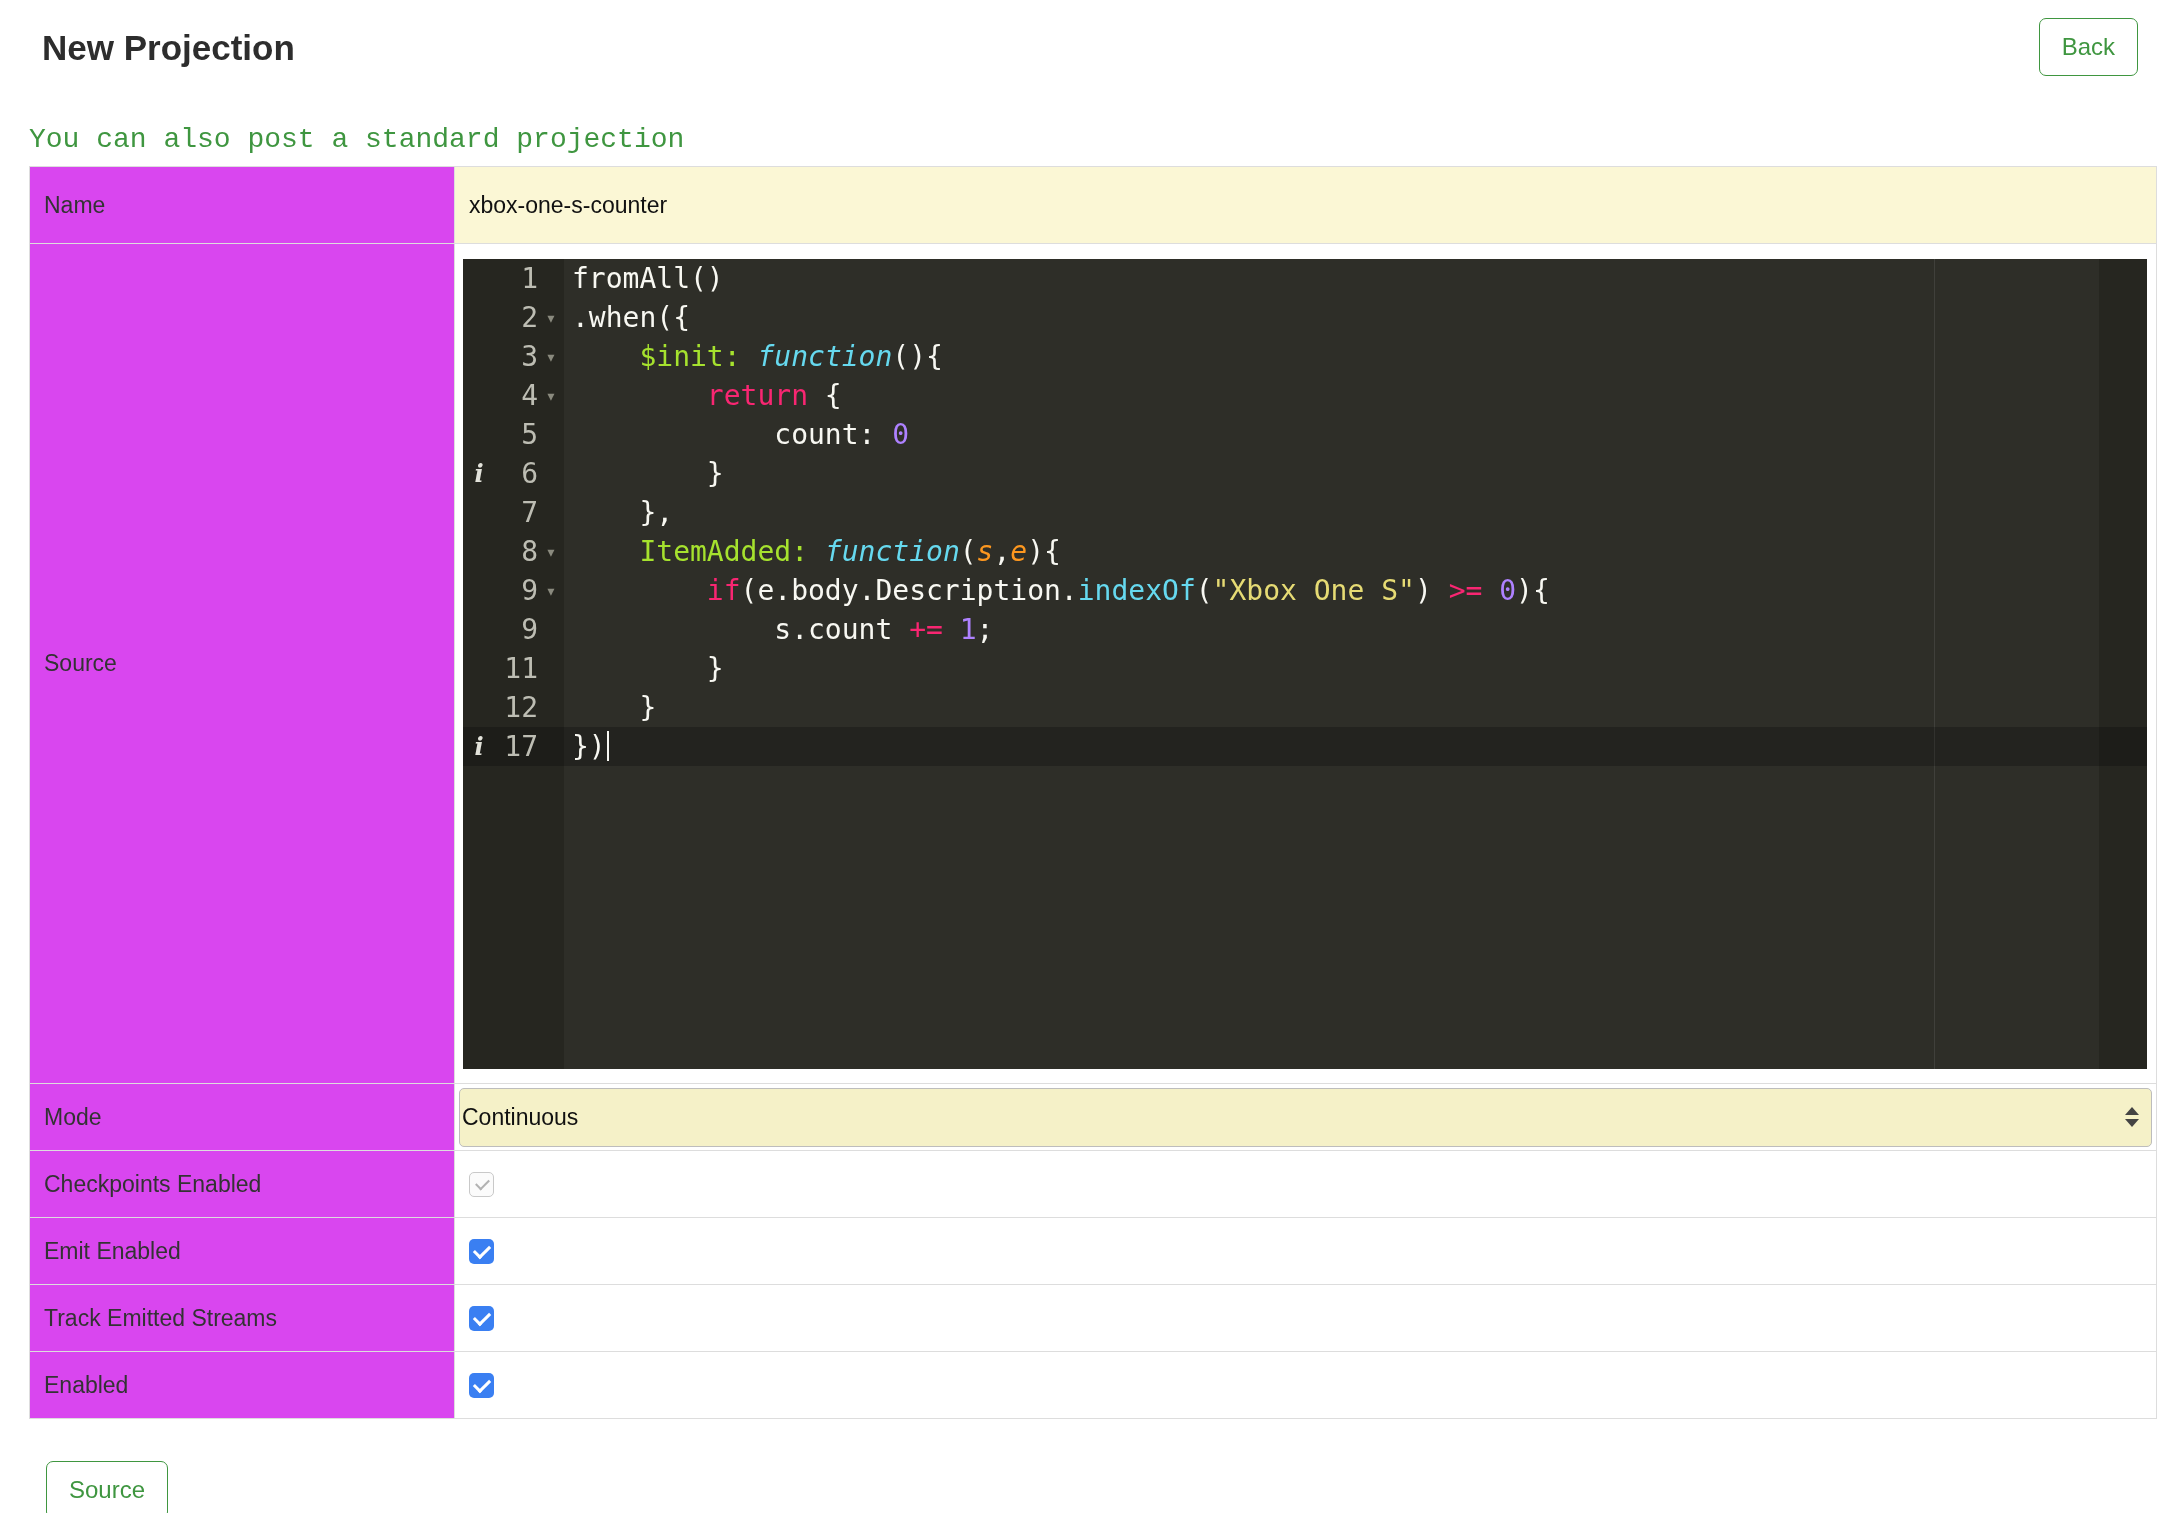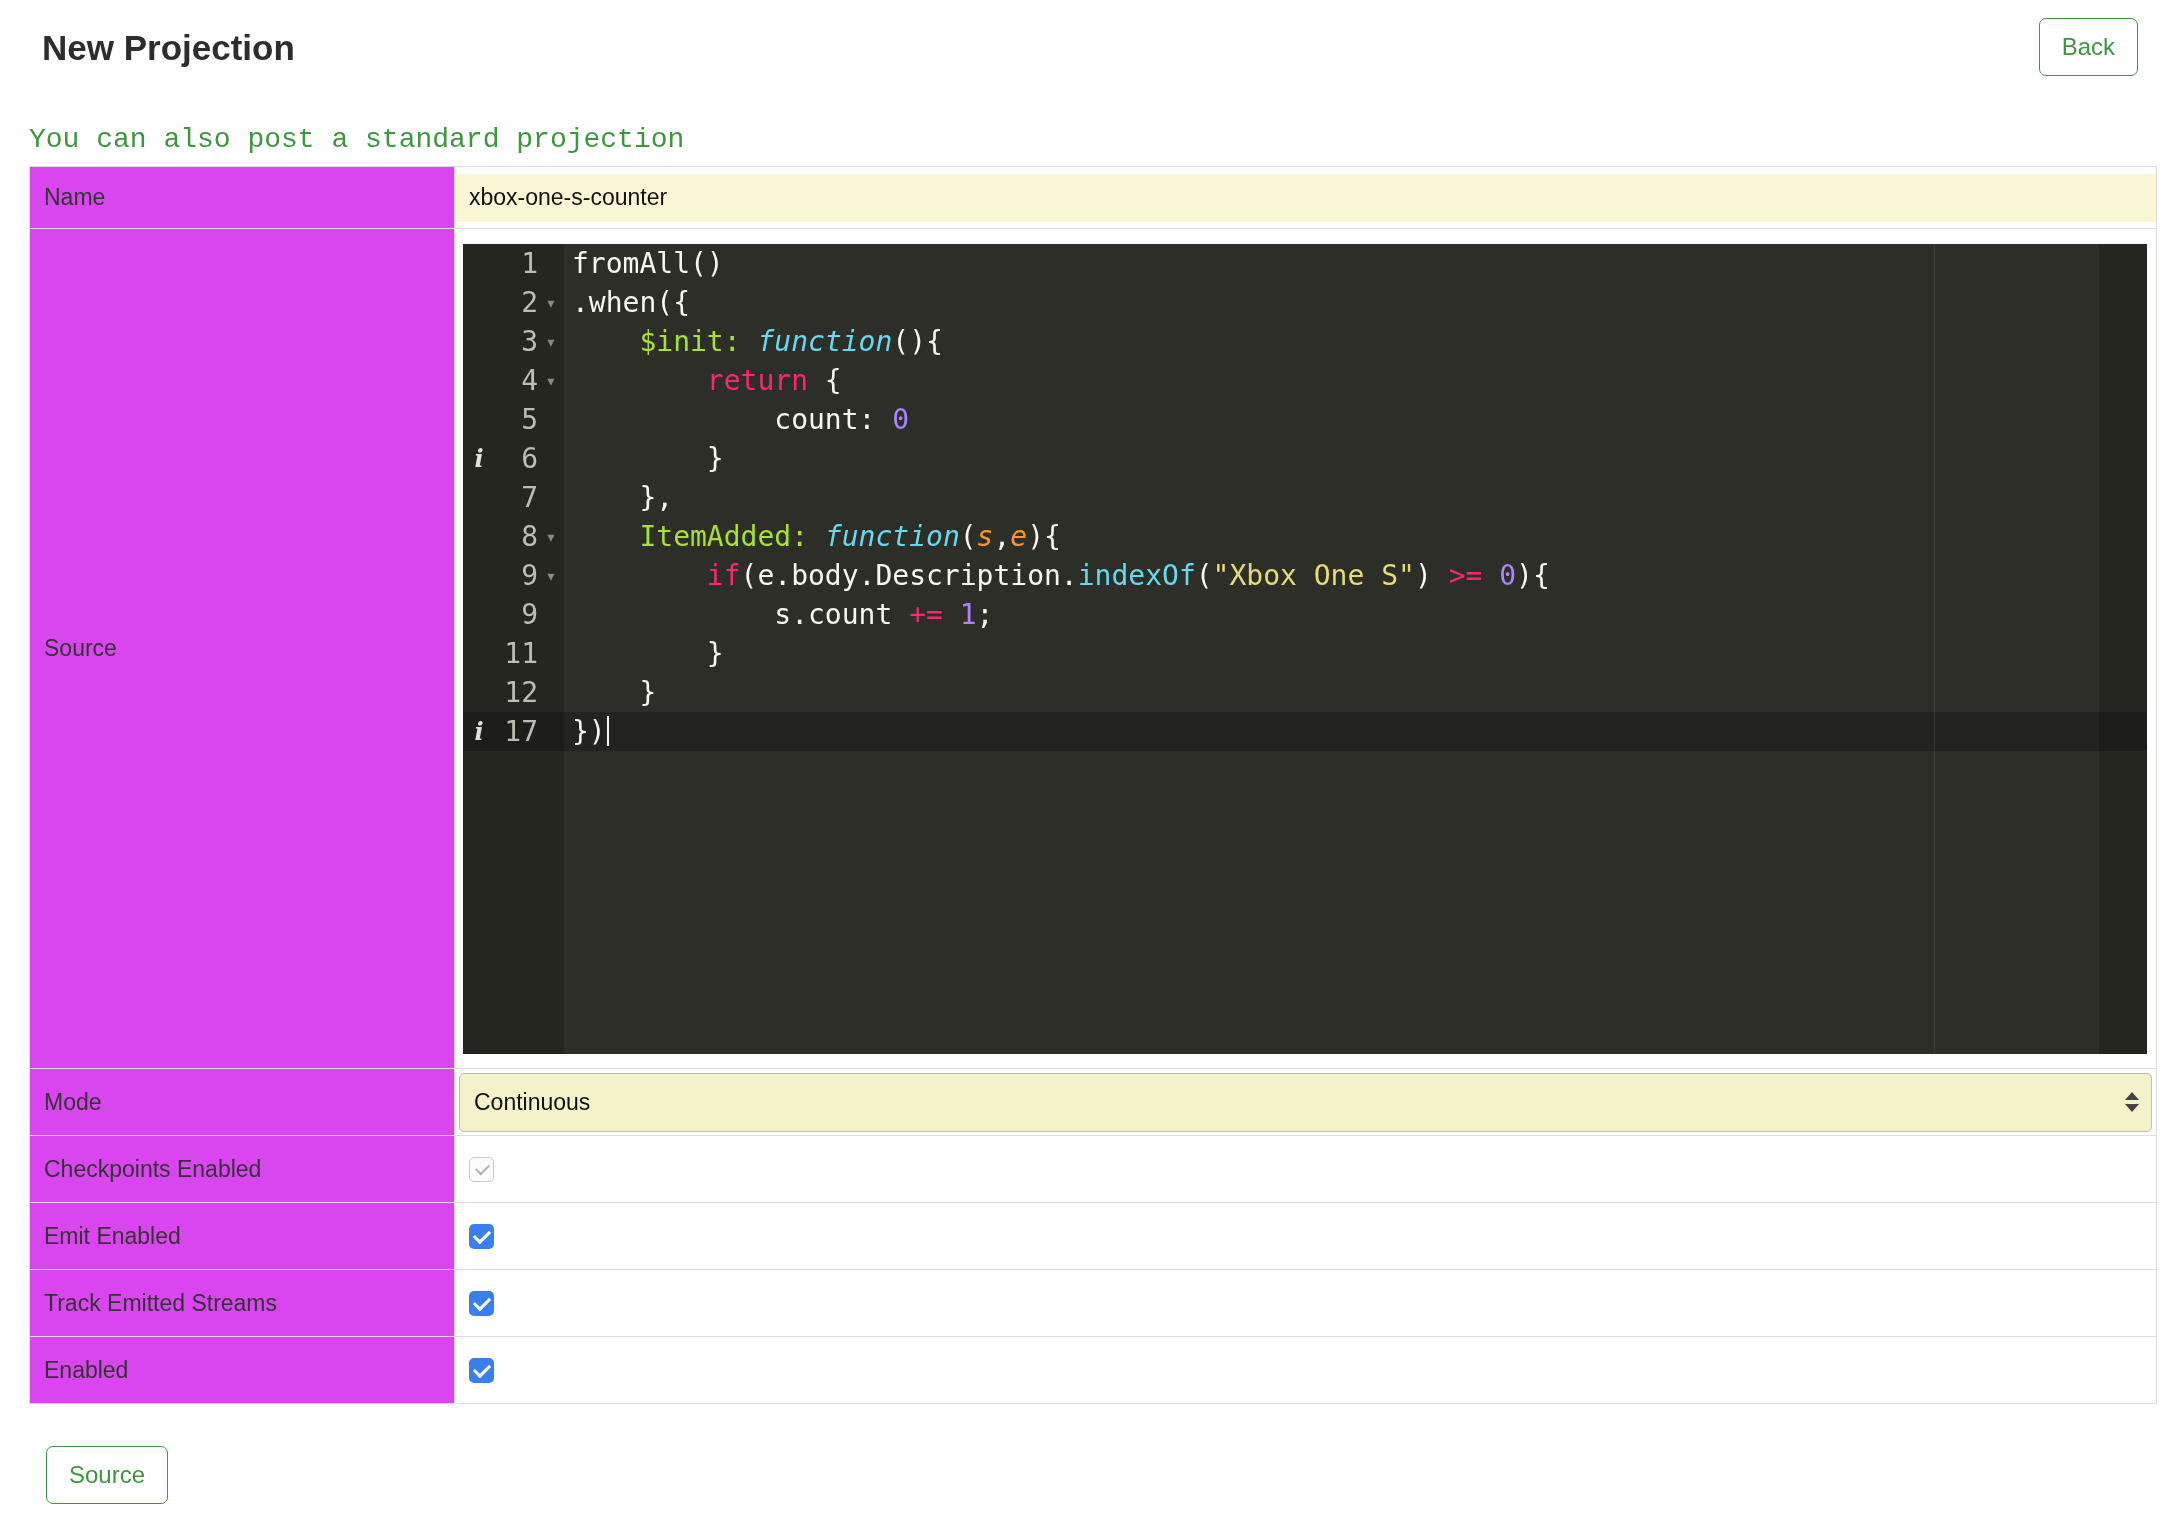--- a/index.html
+++ b/index.html
@@ -54,21 +54,21 @@
     padding-left: 14px;
     background: #d946ef;
   }
   tr.row-name { height: 62px; }
   tr.row-source { height: 840px; }
   tr.row-mode, tr.row-check { height: 67px; }
 
   .name-cell { padding: 0; }
   .name-input {
     display: block;
-    width: 100%; height: 48px;
+    width: 100%; height: 76px;
     border: none; outline: none;
     background: #fbf7d5;
     font-family: "Liberation Sans", sans-serif;
     font-size: 23px;
     color: #111;
     padding: 0 0 0 14px;
   }
 
   
   .source-cell { padding: 14px 8px; vertical-align: top; }
@@ -130,21 +130,21 @@
   .mode-cell { padding: 0 4px; }
   .select {
     height: 59px;
     margin: 0;
     background: #f5f1c8;
     border: 1px solid #bdbdbd;
     border-radius: 5px;
     display: flex;
     align-items: center;
     justify-content: space-between;
-    padding: 0 10px 0 14px;
+    padding: 0 10px 0 2px;
     font-size: 23px;
     color: #111;
     cursor: pointer;
   }
   .select-arrows { display: flex; flex-direction: column; gap: 4px; align-items: center; padding-right: 2px; }
   .tri { width: 0; height: 0; border-left: 7px solid transparent; border-right: 7px solid transparent; }
   .tri-up { border-bottom: 8px solid #444; }
   .tri-down { border-top: 8px solid #444; }
 
   

